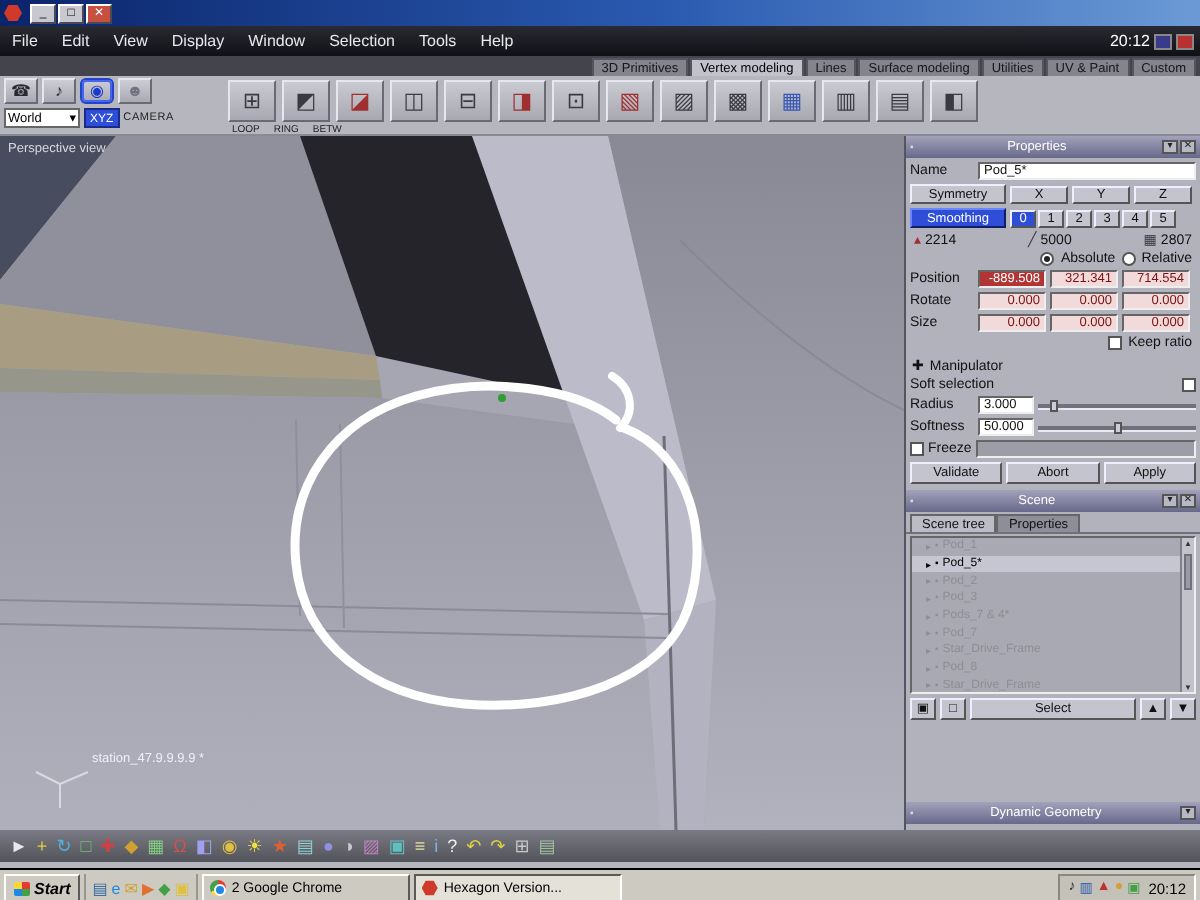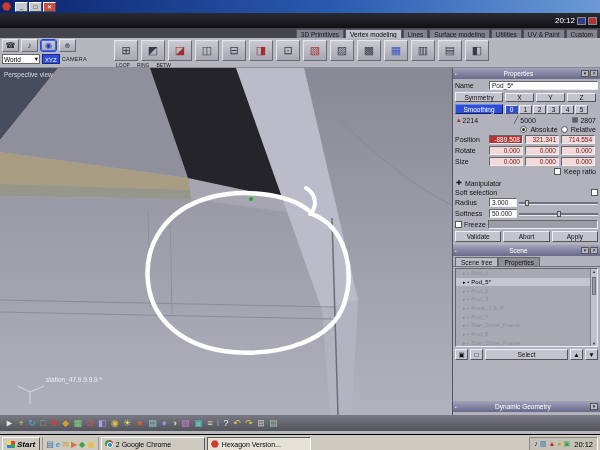--- a/index.html
+++ b/index.html
@@ -155,20 +155,38 @@
 <div id="app">
 
   <div class="titlebar">
     <span class="app-icon"></span>
     <span class="tb-btn">_</span>
     <span class="tb-btn">□</span>
     <span class="tb-btn close">✕</span>
   </div>
 
   <div class="menubar">
+    <span style="display:flex">
+
+        <span class="menu-item">File</span>
+
+        <span class="menu-item">Edit</span>
+
+        <span class="menu-item">View</span>
+
+        <span class="menu-item">Display</span>
+
+        <span class="menu-item">Window</span>
+
+        <span class="menu-item">Selection</span>
+
+        <span class="menu-item">Tools</span>
+
+        <span class="menu-item">Help</span>
+      </span>
     <span class="menu-right">
       <span>20:12</span>
       <span class="mini-btn"></span>
       <span class="mini-btn red"></span>
     </span>
   </div>
 
   <div class="tabsrow">
 
       <span class="tab">3D Primitives</span>

